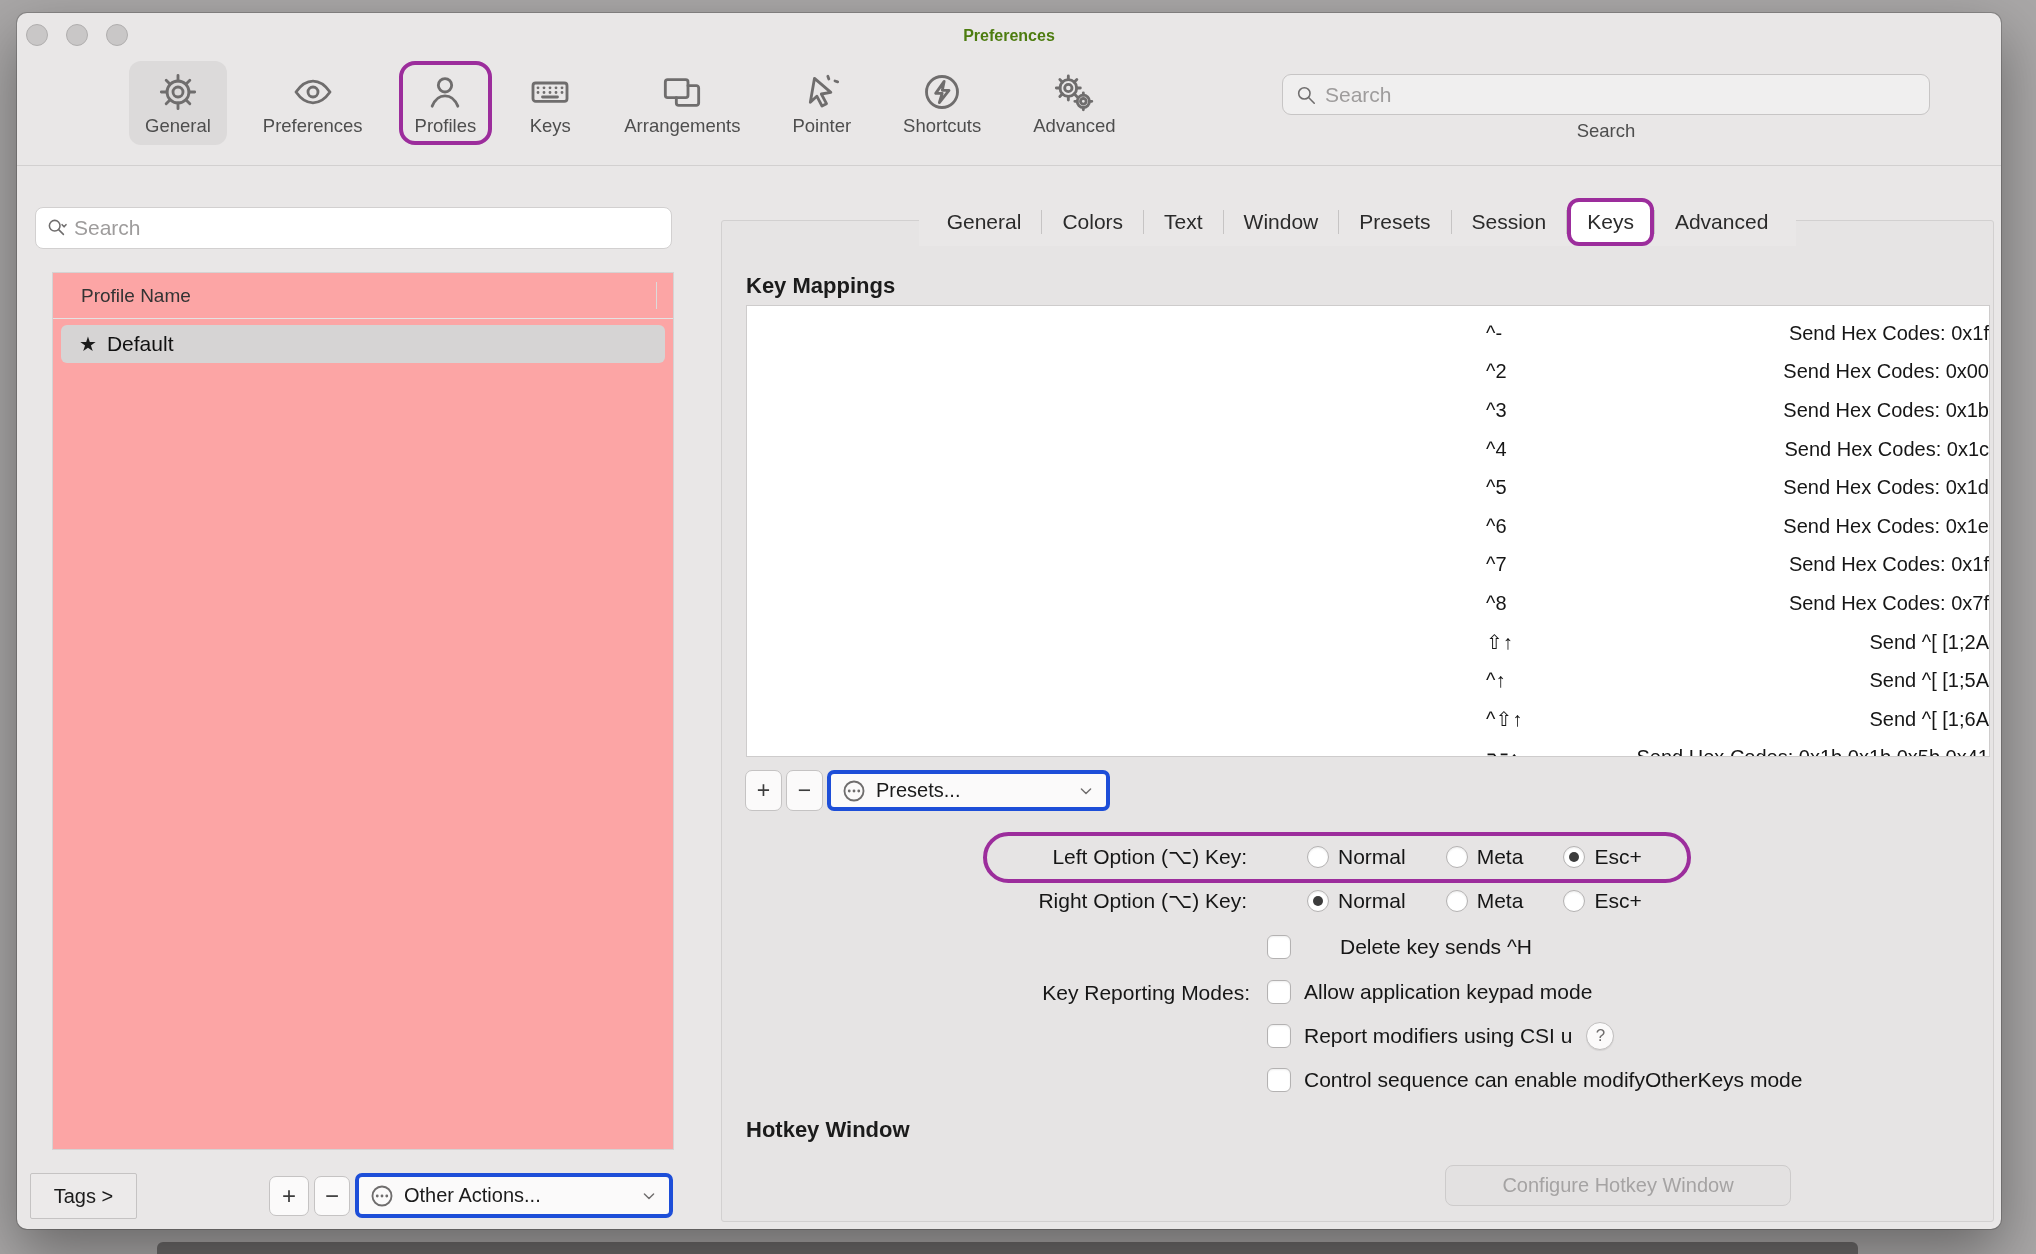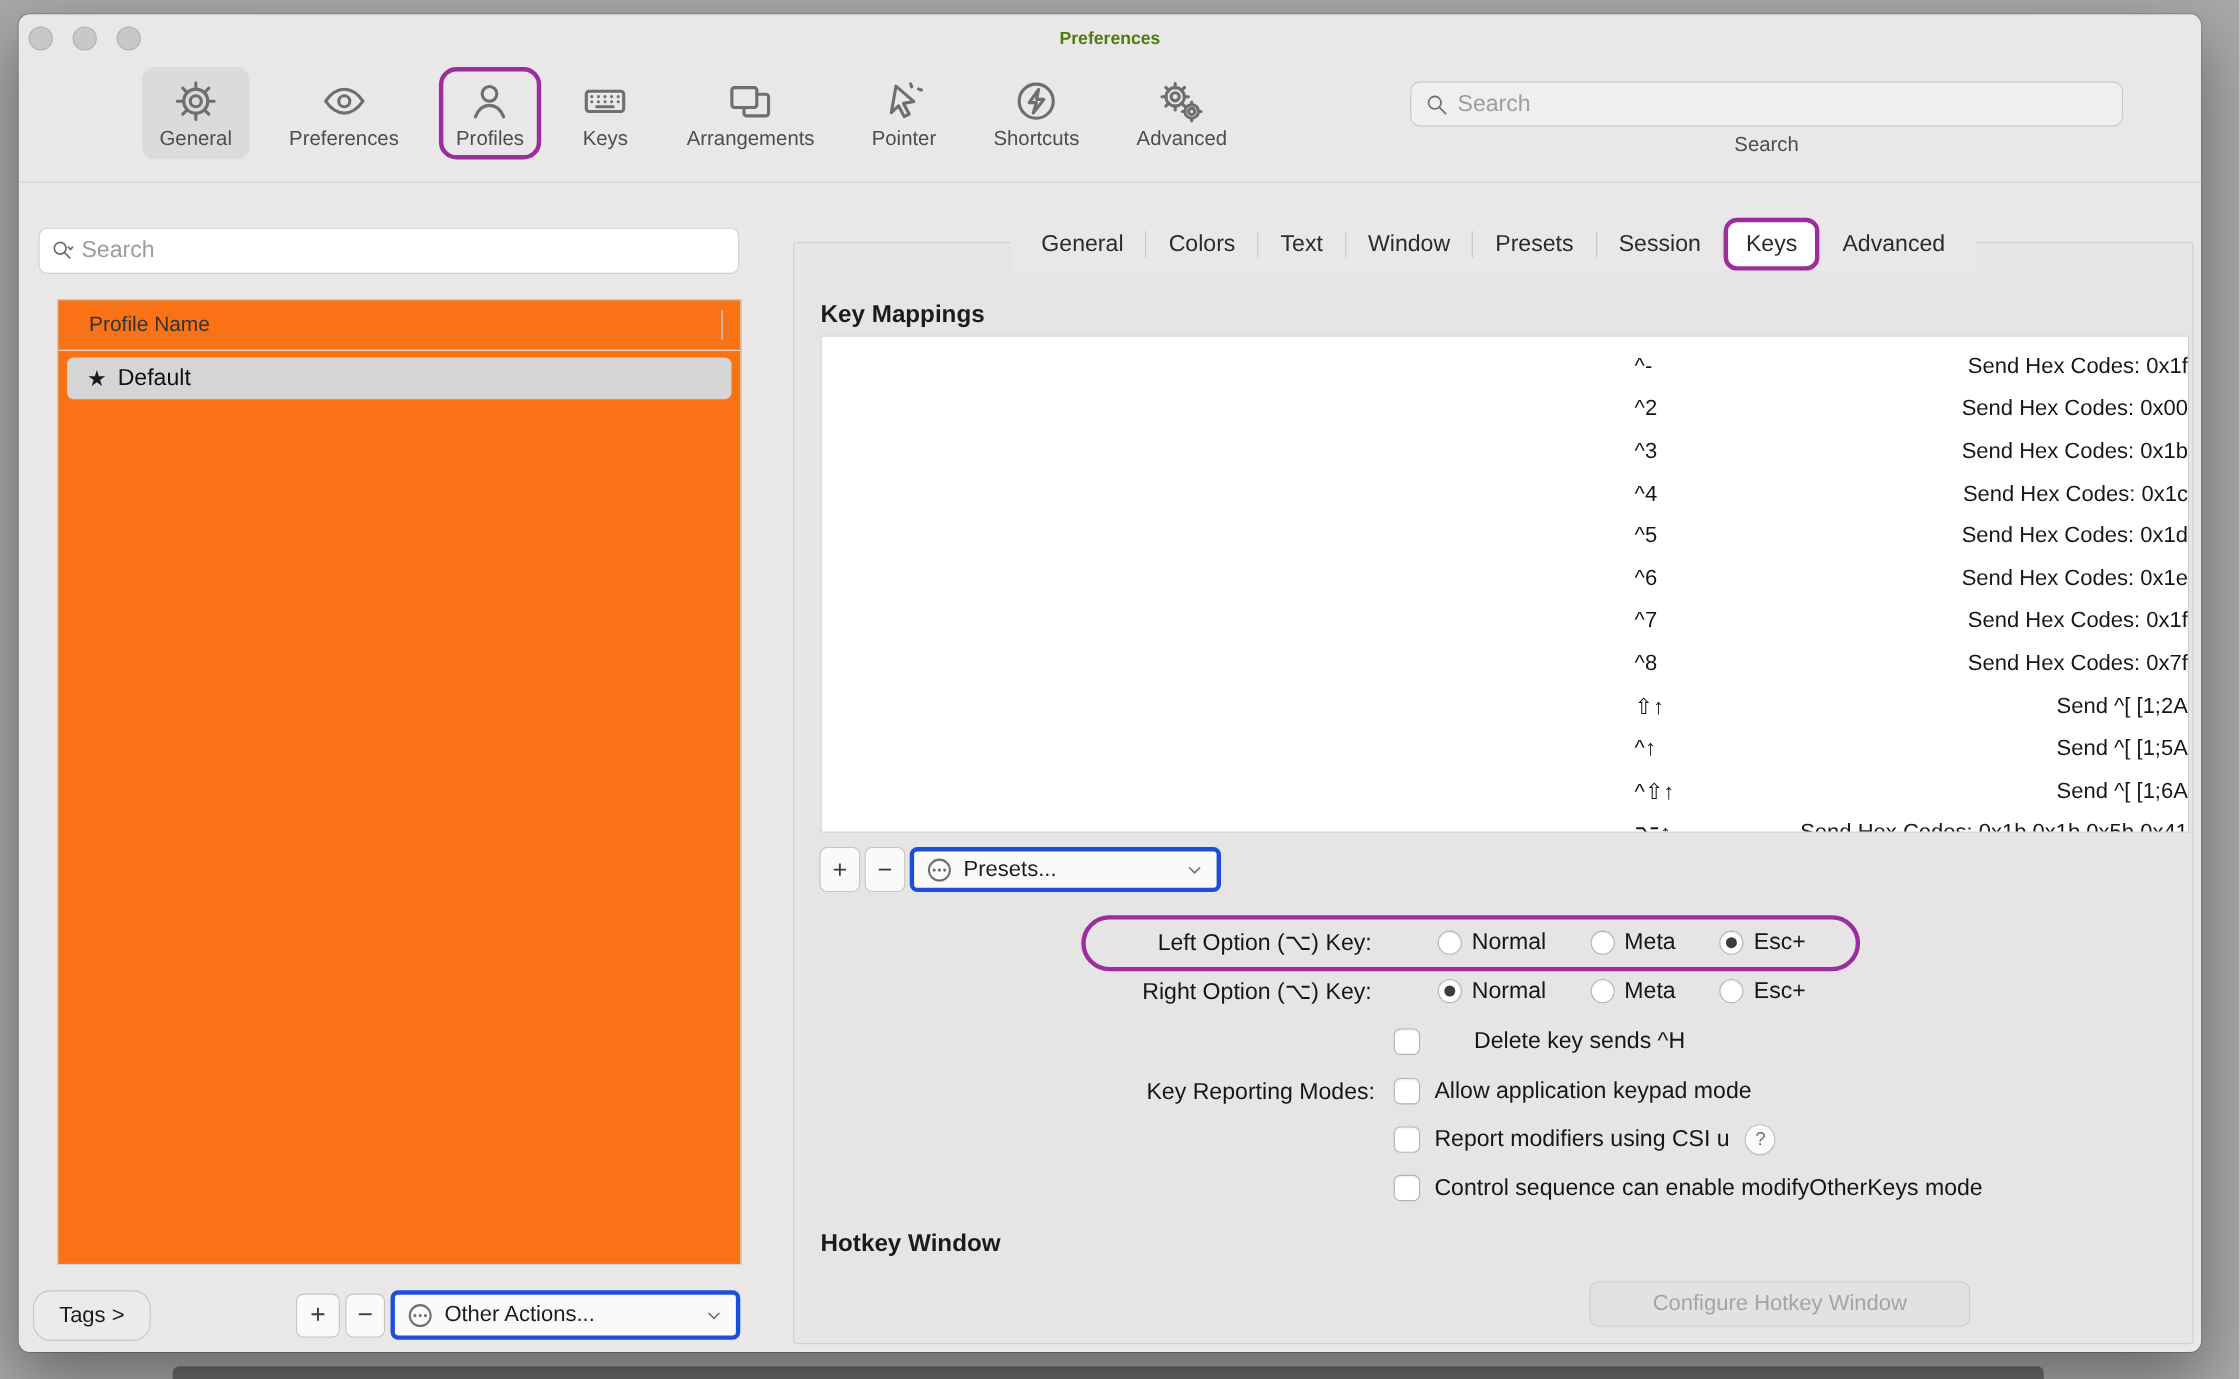--- a/index.html
+++ b/index.html
@@ -40,27 +40,27 @@
   .tb-search-field input { border:none; outline:none; background:transparent; font:21px "Liberation Sans", sans-serif; color:#3a3a3a; width:100%; }
   input::placeholder { color:#9e9c9c; opacity:1; }
   .tb-search-label { text-align:center; margin-top:5px; font-size:18.5px; color:#4e4e4e; }
   .ic22 svg { width:22px; height:22px; }
   .ic26 svg { width:26px; height:26px; }
   .ic20 svg { width:20px; height:20px; }
 
   
   .sidebar-search { position:absolute; left:18px; top:194px; width:637px; height:42px; background:#fff; border:1px solid #d2d0d0; border-radius:8px; display:flex; align-items:center; padding:0 10px; gap:6px; }
   .sidebar-search input { border:none; outline:none; background:transparent; font:21px "Liberation Sans", sans-serif; color:#3a3a3a; width:100%; }
-  .profile-list { position:absolute; left:35px; top:259px; width:622px; height:878px; background:#f97316; border:1px solid #d5d3d3; overflow:hidden; }
+  .profile-list { position:absolute; left:35px; top:259px; width:622px; height:878px; background:#fca5a5; border:1px solid #d5d3d3; overflow:hidden; }
   .list-header { position:relative; height:46px; line-height:46px; padding-left:28px; font-size:19px; color:#333; border-bottom:1px solid #e4e2e2; }
   .header-divider { position:absolute; right:16px; top:9px; bottom:9px; width:1px; background:#dddbdb; }
   .profile-row { margin:6px 8px 0; height:38px; border-radius:6px; display:flex; align-items:center; padding-left:18px; gap:10px; font-size:21px; color:#111; }
   .profile-row.selected { background:#d6d4d4; }
   .star { font-size:20px; color:#1b1b1b; }
-  .tags-btn { position:absolute; left:13px; top:1160px; width:107px; height:46px; background:#eceaea; border:1px solid #c5c3c3; border-radius:16px; font-size:20px; color:#1b1b1b; display:flex; align-items:center; justify-content:center; }
+  .tags-btn { position:absolute; left:13px; top:1160px; width:107px; height:46px; background:#eceaea; border:1px solid #c5c3c3; border-radius:2px; font-size:20px; color:#1b1b1b; display:flex; align-items:center; justify-content:center; }
   .small-btn { position:absolute; top:1163px; height:40px; background:#fbfafa; border:1px solid #c5c3c3; border-radius:7px; font-size:24px; color:#3b3b3b; display:flex; align-items:center; justify-content:center; }
   .sb-plus { left:252px; width:40px; }
   .sb-minus { left:297px; width:36px; }
   .dropdown { background:#fbfafa; border:4px solid #1d4ed8; border-radius:7px; display:flex; align-items:center; gap:9px; padding:0 10px; font-size:20px; color:#1b1b1b; }
   .other-actions { position:absolute; left:338px; top:1160px; width:318px; height:45px; }
   .dd-spacer { flex:1; }
 
   
   .panel { position:absolute; left:704px; top:207px; width:1273px; height:1002px; background:#e6e4e4; border:1px solid #d2d0d0; border-radius:3px; }
   #tabs { position:absolute; left:704px; top:181px; width:1273px; height:56px; display:flex; align-items:center; justify-content:center; }

